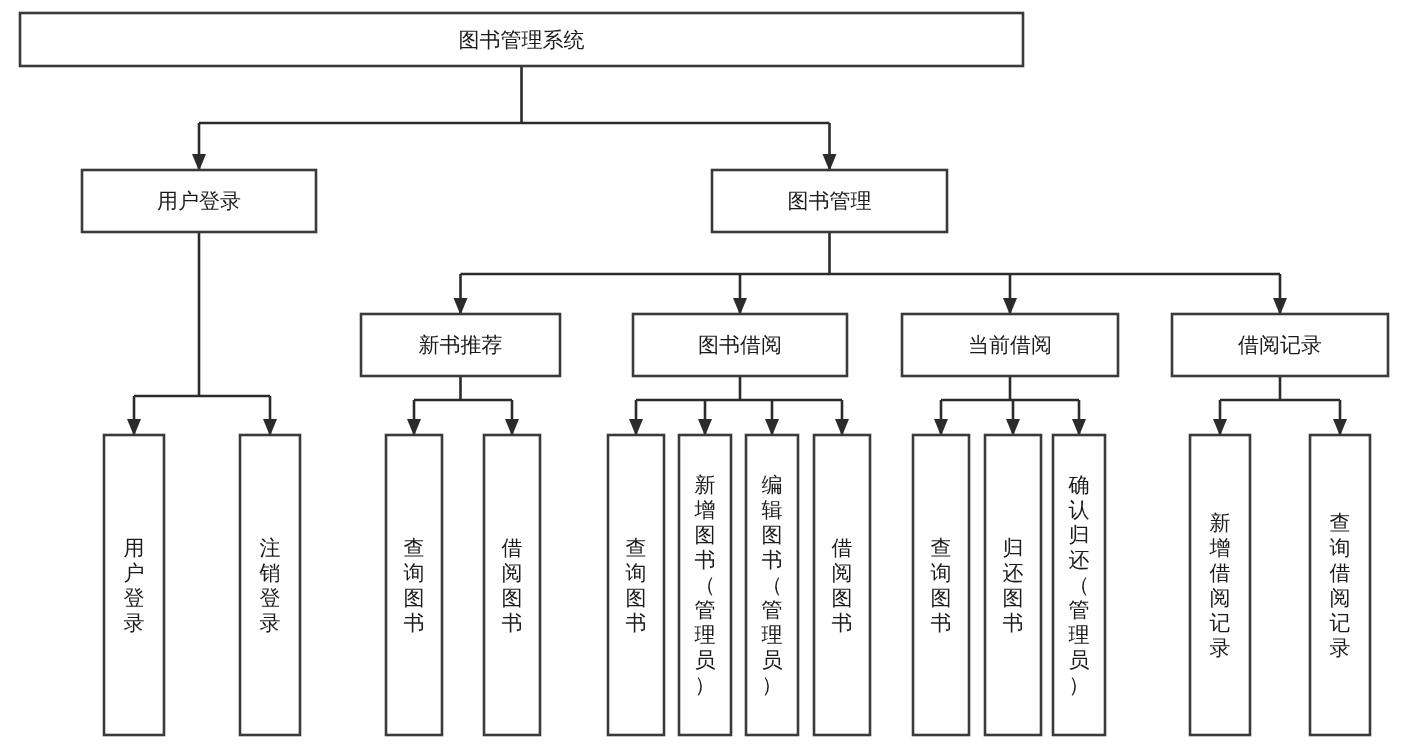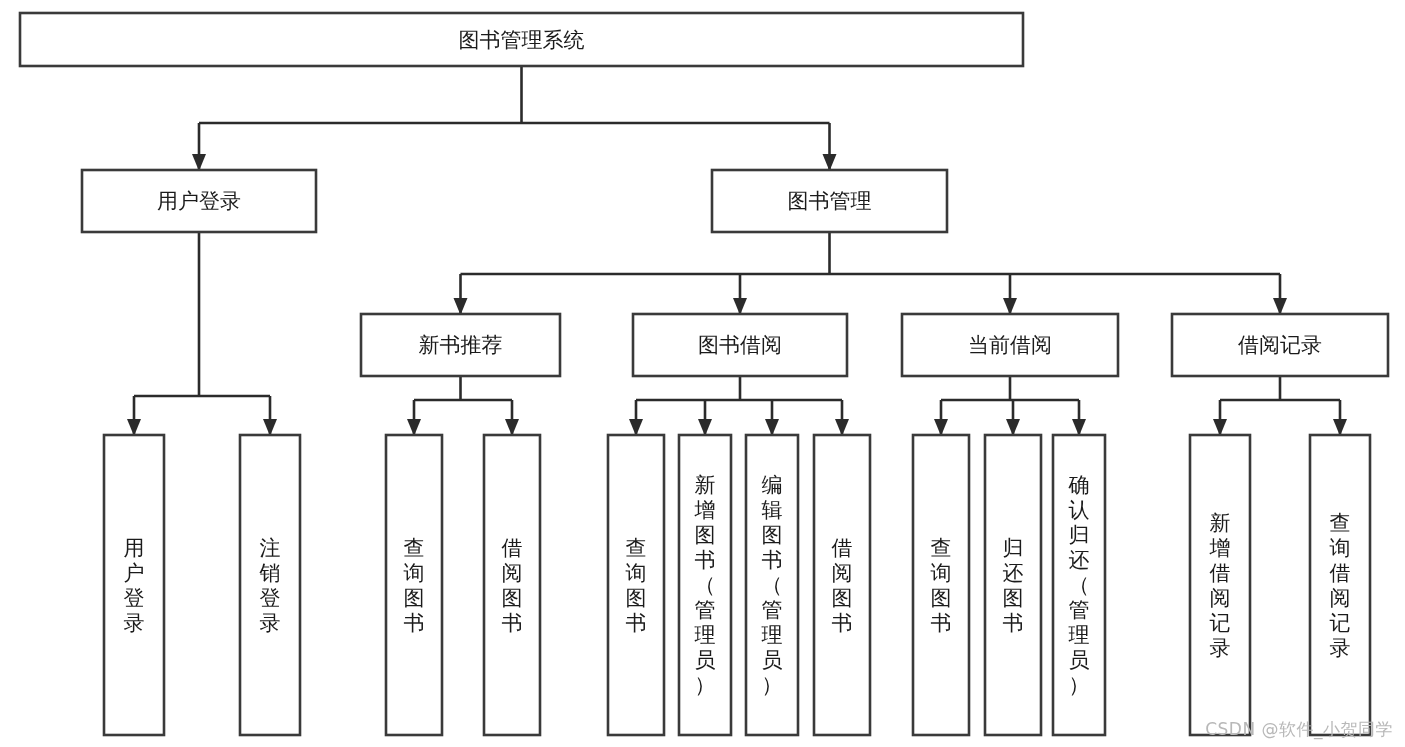--- a/index.html
+++ b/index.html
@@ -203,14 +203,13 @@
         <g>
           <rect x="1190" y="435" width="60" height="300" class="node-box"></rect>
           <text x="1220" y="529.5" class="node-label-v"><tspan x="1220" dy="0">新</tspan><tspan x="1220" dy="25">增</tspan><tspan x="1220" dy="25">借</tspan><tspan x="1220" dy="25">阅</tspan><tspan x="1220" dy="25">记</tspan><tspan x="1220" dy="25">录</tspan></text>
         </g>
         <g>
           <rect x="1310" y="435" width="60" height="300" class="node-box"></rect>
           <text x="1340" y="529.5" class="node-label-v"><tspan x="1340" dy="0">查</tspan><tspan x="1340" dy="25">询</tspan><tspan x="1340" dy="25">借</tspan><tspan x="1340" dy="25">阅</tspan><tspan x="1340" dy="25">记</tspan><tspan x="1340" dy="25">录</tspan></text>
         </g>
       </g>
   </svg>
-  <div class="watermark">CSDN @软件_小贺同学</div>
 </div>
 
 </body></html>

